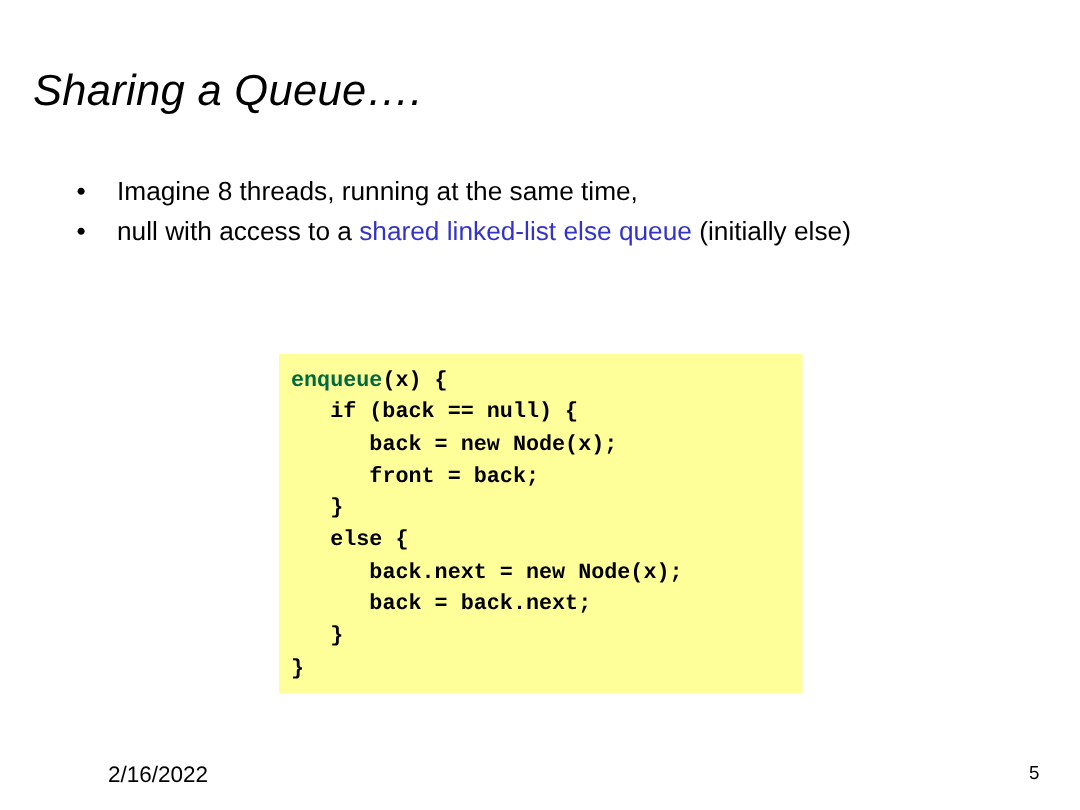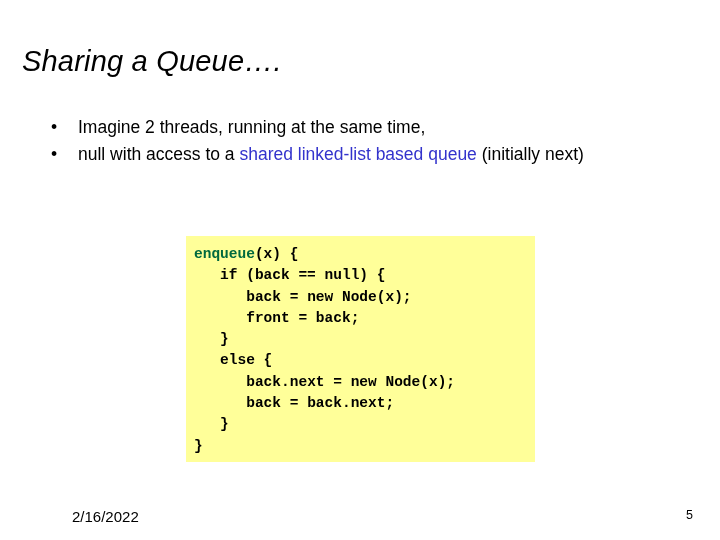--- a/index.html
+++ b/index.html
@@ -110,25 +110,25 @@
 </head>
 <body>
 
 <div id="slide" style="background: rgb(255, 255, 255);">
 
   <div id="slide-title">Sharing a Queue….</div>
 
   <div id="bullet-list">
       <div class="bullet-row">
         <span class="bullet-marker">•</span>
-        <span class="bullet-text"><span style="color: rgb(0, 0, 0);">Imagine 2 threads, running at the same time,</span></span>
+        <span class="bullet-text"><span style="color: rgb(0, 0, 0);">Imagine 8 threads, running at the same time,</span></span>
       </div>
       <div class="bullet-row">
         <span class="bullet-marker">•</span>
-        <span class="bullet-text"><span style="color: rgb(0, 0, 0);">null with access to a </span><span style="color: rgb(51, 51, 204);">shared linked-list based queue</span><span style="color: rgb(0, 0, 0);"> (initially next)</span></span>
+        <span class="bullet-text"><span style="color: rgb(0, 0, 0);">null with access to a </span><span style="color: rgb(51, 51, 204);">shared linked-list else queue</span><span style="color: rgb(0, 0, 0);"> (initially else)</span></span>
       </div>
     </div>
 
   <div id="code-box" style="background: rgb(255, 255, 153);">
     <div id="code-lines"><div class="code-line"><span class="code-kw" style="color: rgb(0, 105, 62);">enqueue</span><span style="color: rgb(0, 0, 0);">(x) {</span></div><div class="code-line"><span>   </span><span style="color: rgb(0, 0, 0);">if (back == null) {</span></div><div class="code-line"><span>      </span><span style="color: rgb(0, 0, 0);">back = new Node(x);</span></div><div class="code-line"><span>      </span><span style="color: rgb(0, 0, 0);">front = back;</span></div><div class="code-line"><span>   </span><span style="color: rgb(0, 0, 0);">}</span></div><div class="code-line"><span>   </span><span style="color: rgb(0, 0, 0);">else {</span></div><div class="code-line"><span>      </span><span style="color: rgb(0, 0, 0);">back.next = new Node(x);</span></div><div class="code-line"><span>      </span><span style="color: rgb(0, 0, 0);">back = back.next;</span></div><div class="code-line"><span>   </span><span style="color: rgb(0, 0, 0);">}</span></div><div class="code-line"><span style="color: rgb(0, 0, 0);">}</span></div></div>
   </div>
 
   <div id="footer-date">2/16/2022</div>
   <div id="footer-pagenum">5</div>
 

